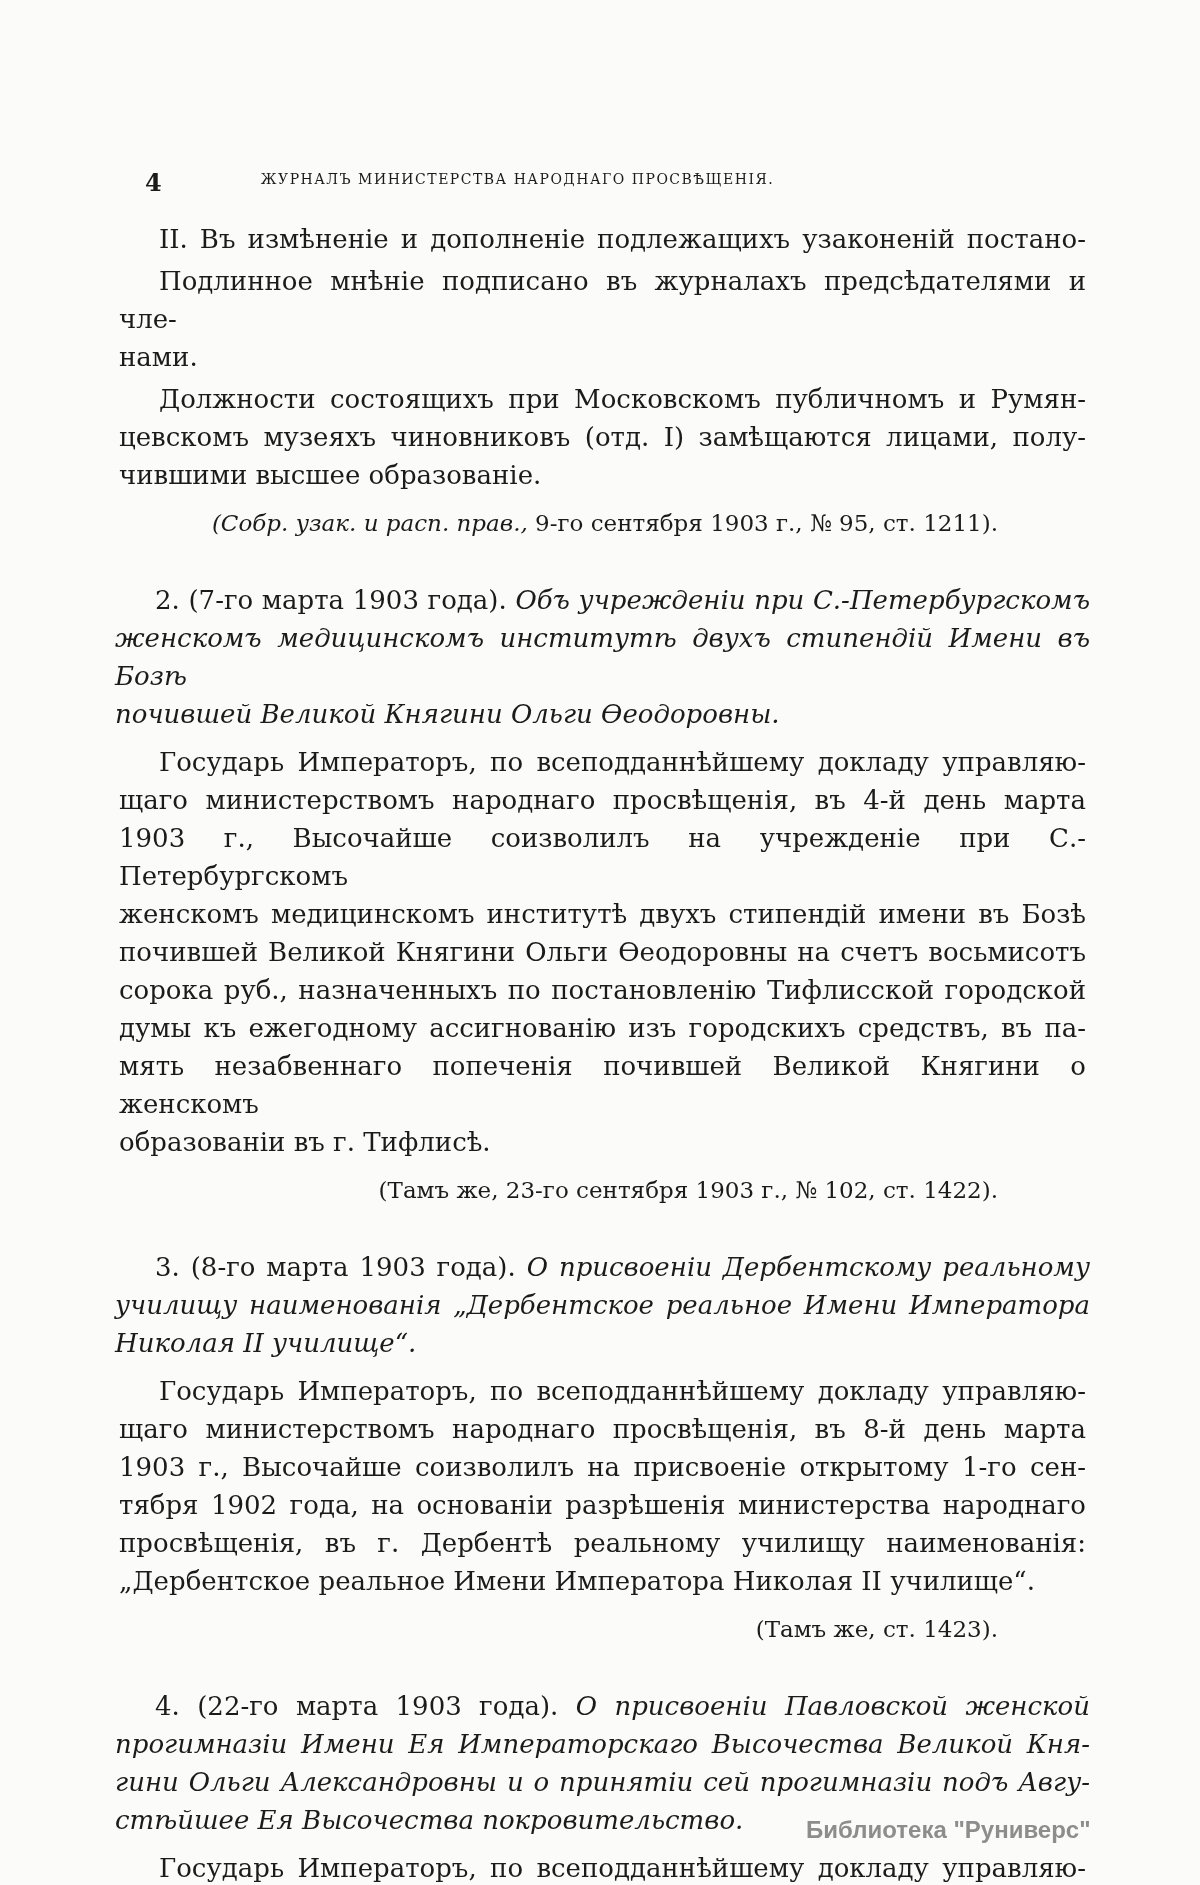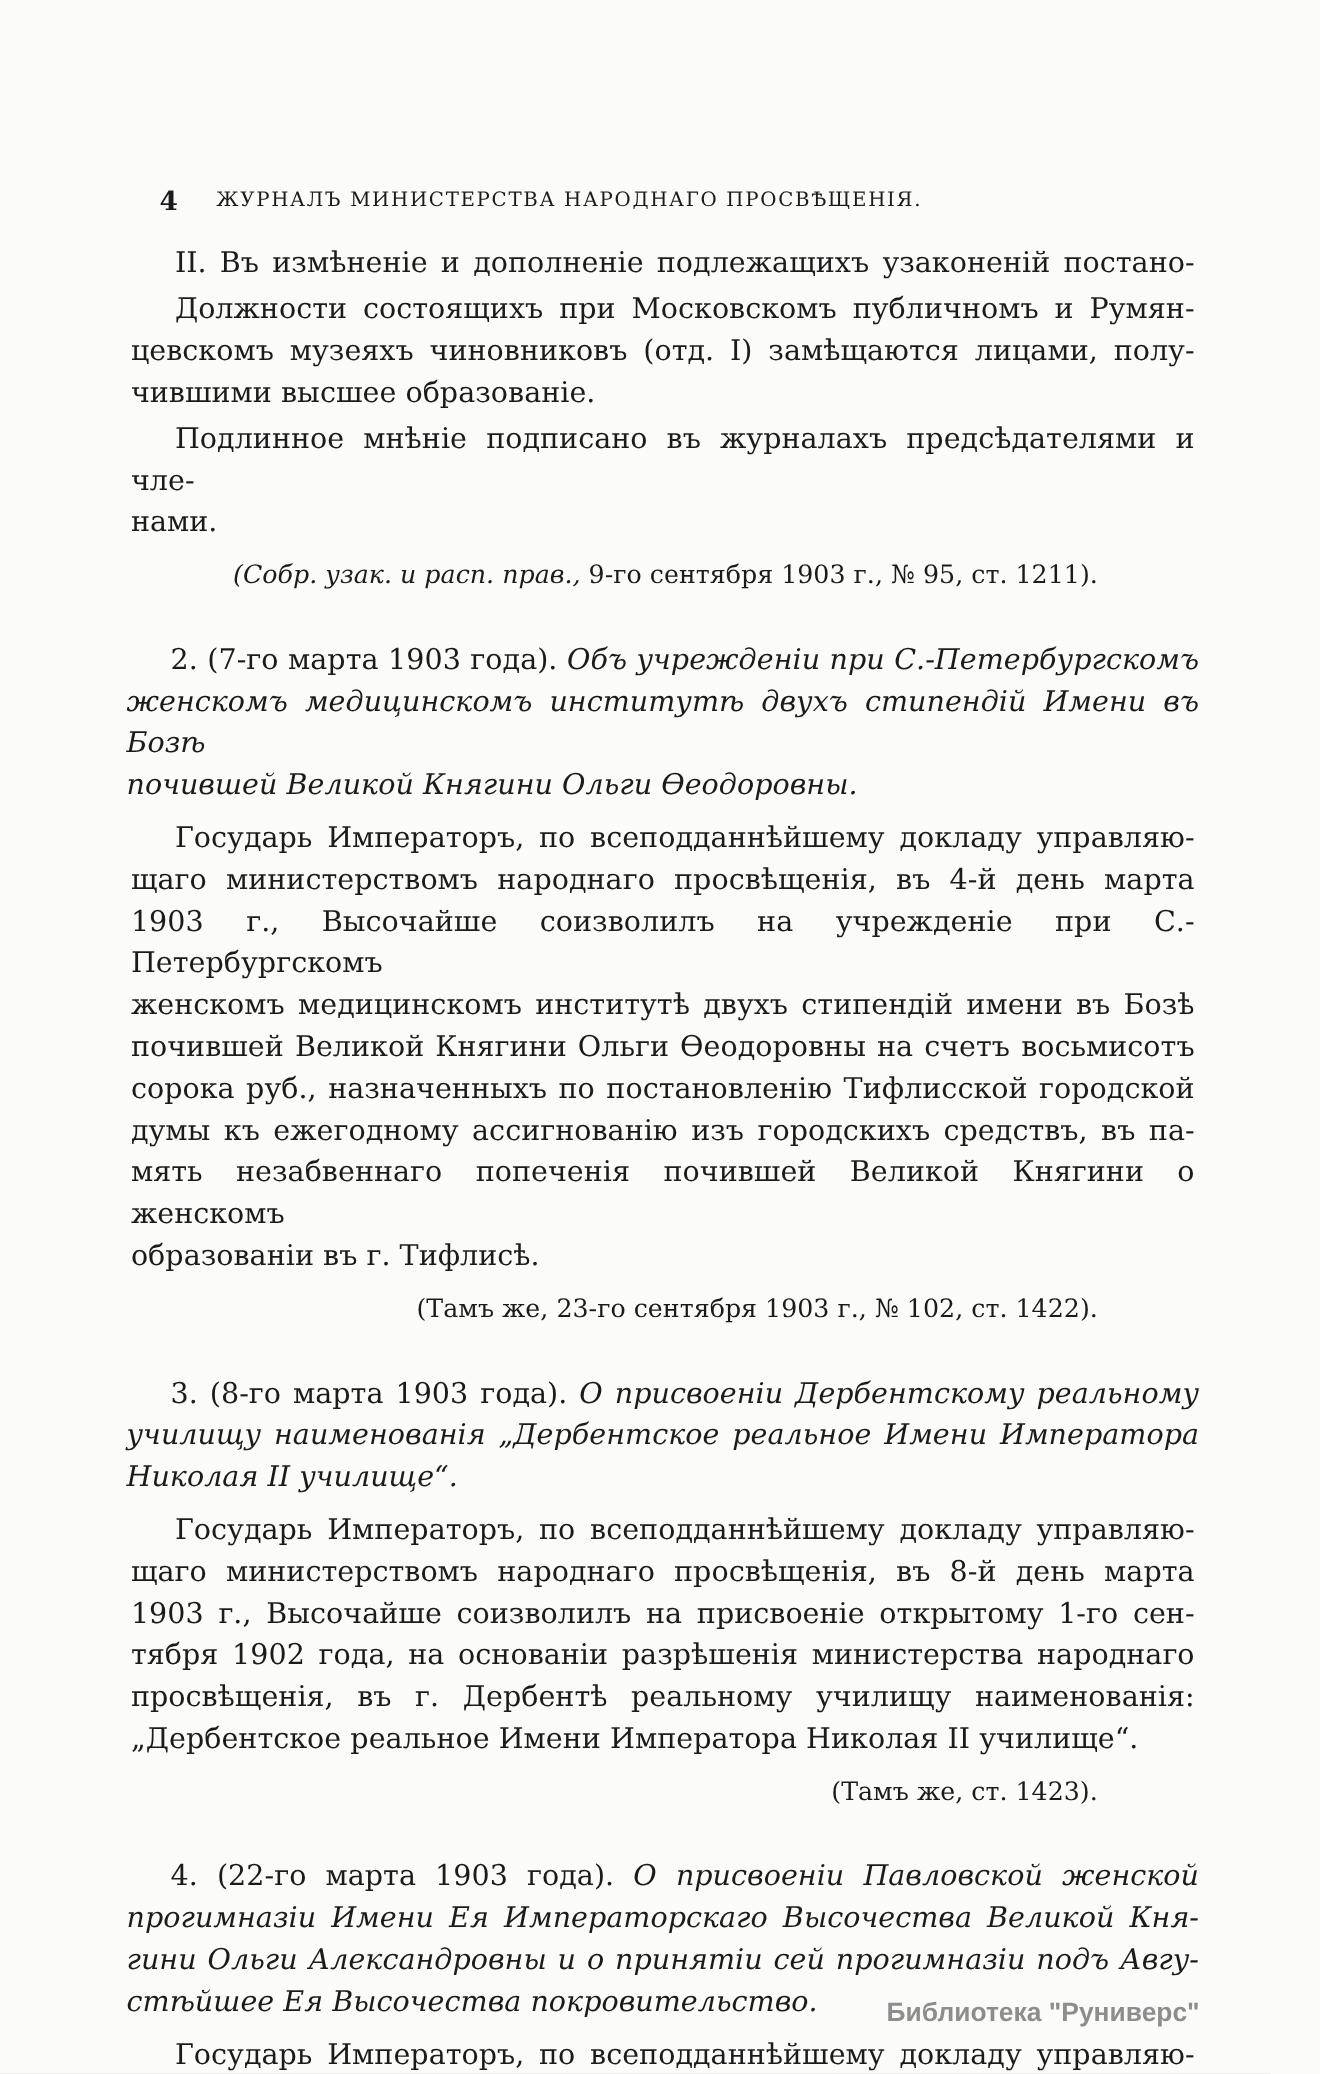--- a/index.html
+++ b/index.html
@@ -29,21 +29,21 @@
     left: 30px;
     top: 0;
     font-size: 24px;
     font-weight: bold;
   }
   .journal-title {
     position: absolute;
     left: 50%;
     top: 3px;
     transform: translateX(-50%) translateX(-85px);
-    font-size: 18px;
+    font-size: 14px;
     letter-spacing: 1.5px;
     white-space: nowrap;
     font-weight: 500;
   }
   .content { font-size: 26px; }
   .line { line-height: 38px; min-height: 38px; }
   .just { text-align: justify; text-align-last: justify; }
   .indent { text-indent: 40px; }
   .it { font-style: italic; }
   .block.paragraph { margin: 4px; }
@@ -72,27 +72,27 @@
   <div class="column">
     <div class="page-header">
       <span class="page-number">4</span>
       <span class="journal-title">ЖУРНАЛЪ МИНИСТЕРСТВА НАРОДНАГО ПРОСВѢЩЕНІЯ.</span>
     </div>
     <div class="content">
         <div class="block paragraph">
           <div class="line just indent"><span>II. Въ измѣненіе и дополненіе подлежащихъ узаконеній постано-</span></div>
         </div>
         <div class="block paragraph">
+          <div class="line just indent"><span>Подлинное мнѣніе подписано въ журналахъ предсѣдателями и чле-</span></div>
+          <div class="line"><span>нами.</span></div>
+        </div>
+        <div class="block paragraph">
           <div class="line just indent"><span>Должности состоящихъ при Московскомъ публичномъ и Румян-</span></div>
           <div class="line just"><span>цевскомъ музеяхъ чиновниковъ (отд. I) замѣщаются лицами, полу-</span></div>
           <div class="line"><span>чившими высшее образованіе.</span></div>
-        </div>
-        <div class="block paragraph">
-          <div class="line just indent"><span>Подлинное мнѣніе подписано въ журналахъ предсѣдателями и чле-</span></div>
-          <div class="line"><span>нами.</span></div>
         </div>
         <div class="block citation">
           <div class="line"><span class="it">(Собр. узак. и расп. прав., </span><span>9-го сентября 1903 г., № 95, ст. 1211).</span></div>
         </div>
         <div class="block heading">
           <div class="line just indent"><span>2. (7-го марта 1903 года). </span><span class="it">Объ учрежденіи при С.-Петербургскомъ</span></div>
           <div class="line just"><span class="it">женскомъ медицинскомъ институтѣ двухъ стипендій Имени въ Бозѣ</span></div>
           <div class="line"><span class="it">почившей Великой Княгини Ольги Ѳеодоровны.</span></div>
         </div>
         <div class="block paragraph">

